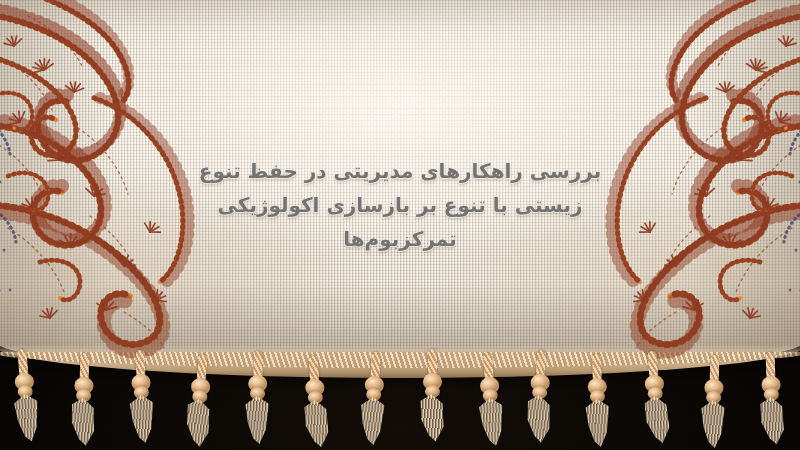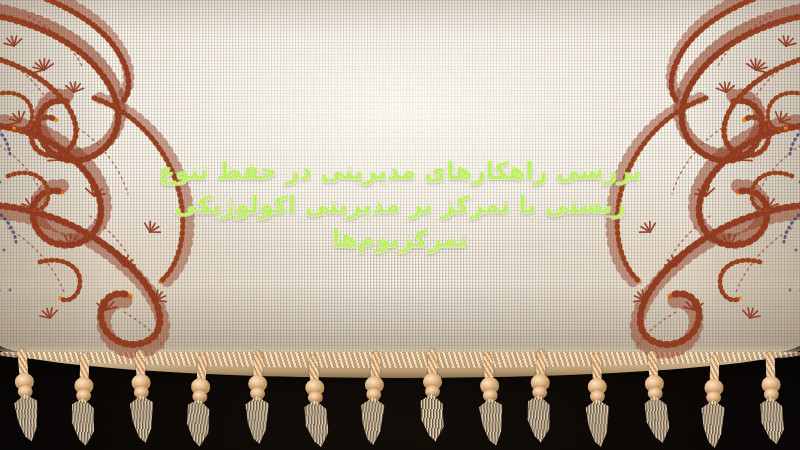--- a/index.html
+++ b/index.html
@@ -159,24 +159,24 @@
     position:absolute;
     left:0;right:0;
     top:154px;
     text-align:center;
     direction:rtl;
     z-index:6;
     pointer-events:none;
   }
   .title .ln{
     display:block;
-    font-size:24px;
+    font-size:20px;
     font-weight:700;
     line-height:34px;
-    color:#bef264;
+    color:#737373;
     letter-spacing:0px;
     text-shadow:
        0 1px 0 rgba(255,252,244,.55),
        1px 0 0 rgba(255,252,244,.30),
       -1px 0 0 rgba(255,252,244,.30),
        0 2px 3px rgba(120,104,80,.35);
   }
 </style>
 </head>
 <body>
@@ -571,21 +571,21 @@
           <path d="M116,216 C142,234 160,258 168,286" stroke-dasharray="2 4"></path>
           <path d="M54,16 C78,28 98,46 108,66" stroke-dasharray="2 4"></path>
           <path d="M150,312 C170,324 184,336 190,348" stroke-dasharray="2 4"></path>
         </g>
       </g>
     </svg>
   </div>
 
   <div class="title">
     <span class="ln">بررسی راهکارهای مدیریتی در حفظ تنوع</span>
-    <span class="ln">زیستی با تمرکز بر مدیریتی اکولوژیکی</span>
+    <span class="ln">زیستی با تنوع بر بازسازی اکولوژیکی</span>
     <span class="ln">تمرکز‌بوم‌ها</span>
   </div>
 
   <div class="fringe" id="fringe">
       <div class="tassel" style="left: 11.5714px; top: -3px; transform: rotate(-4.5deg);">
         <div class="cord"></div>
         <div class="knot"></div>
         <div class="knot2"></div>
         <div class="skirt"></div>
       </div>

